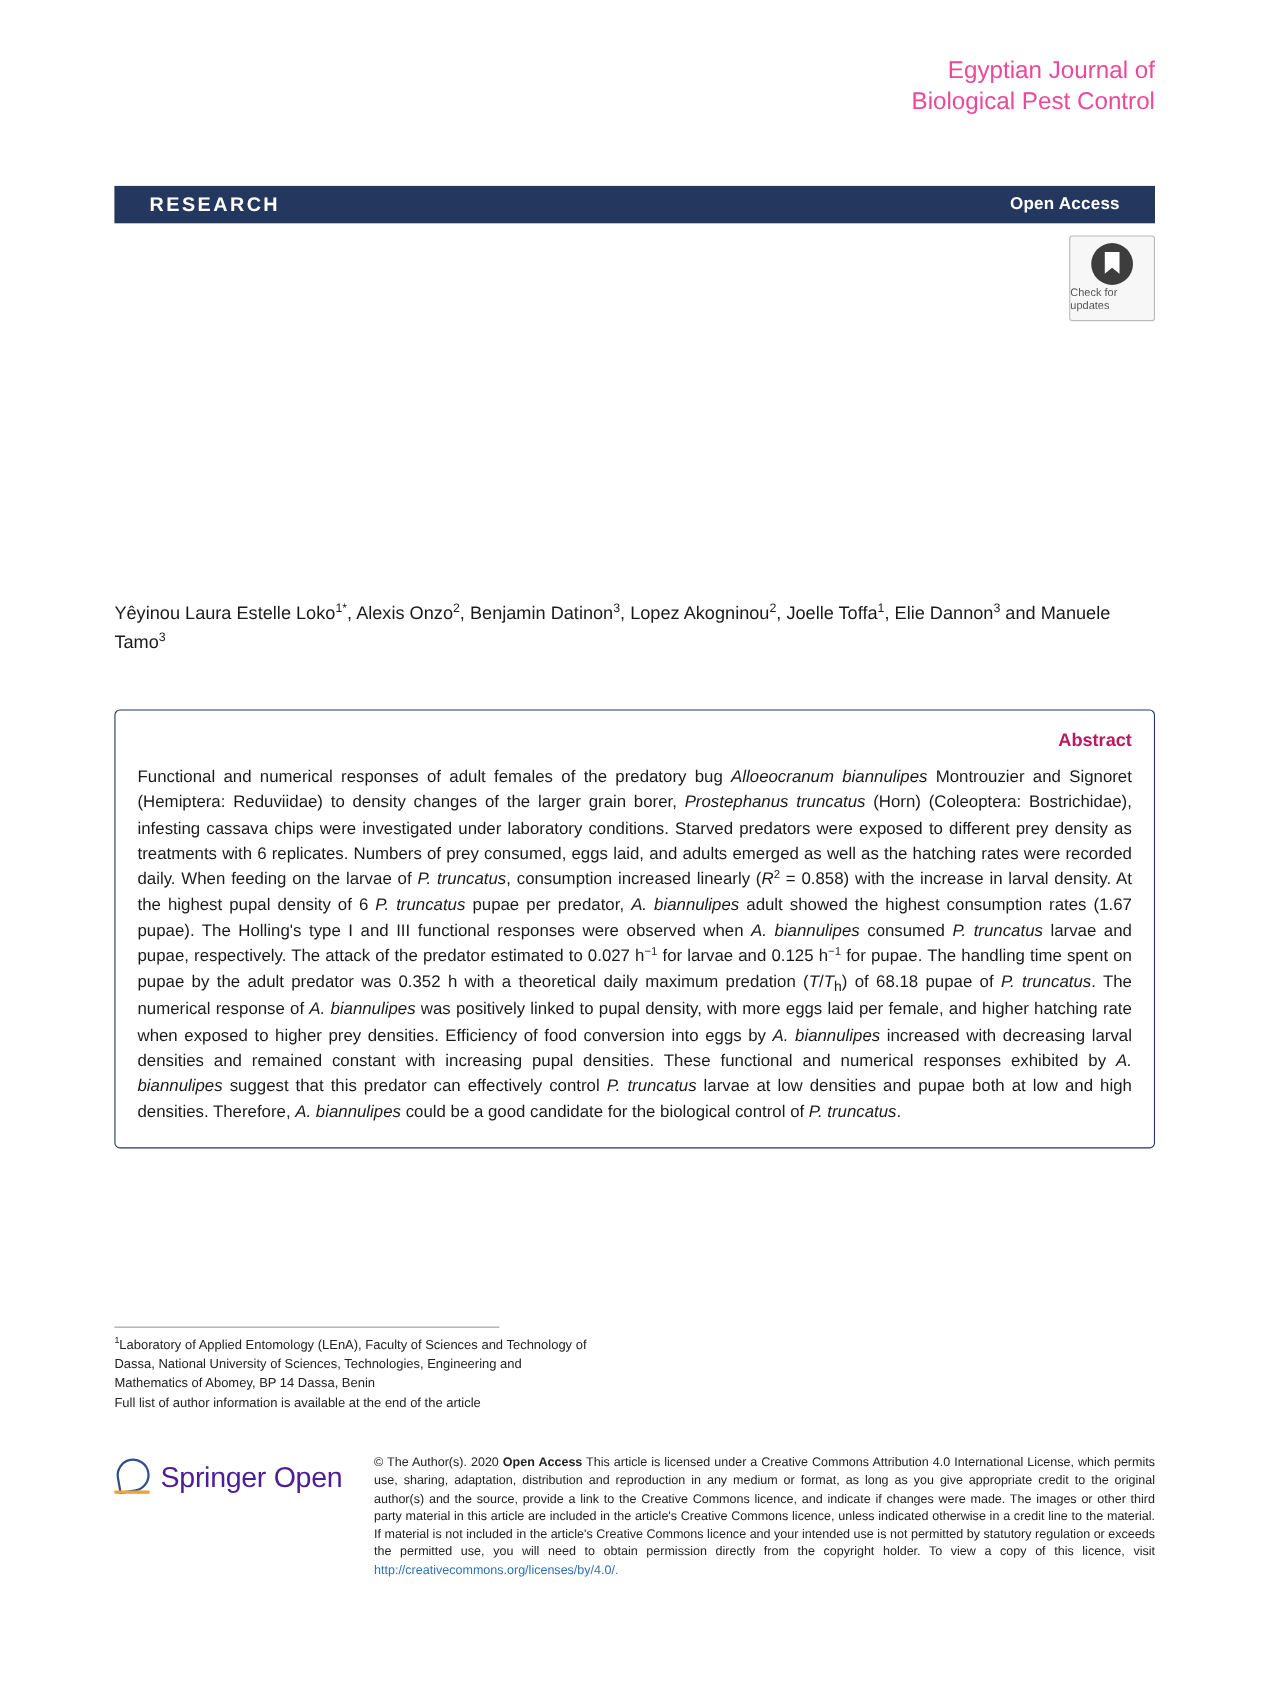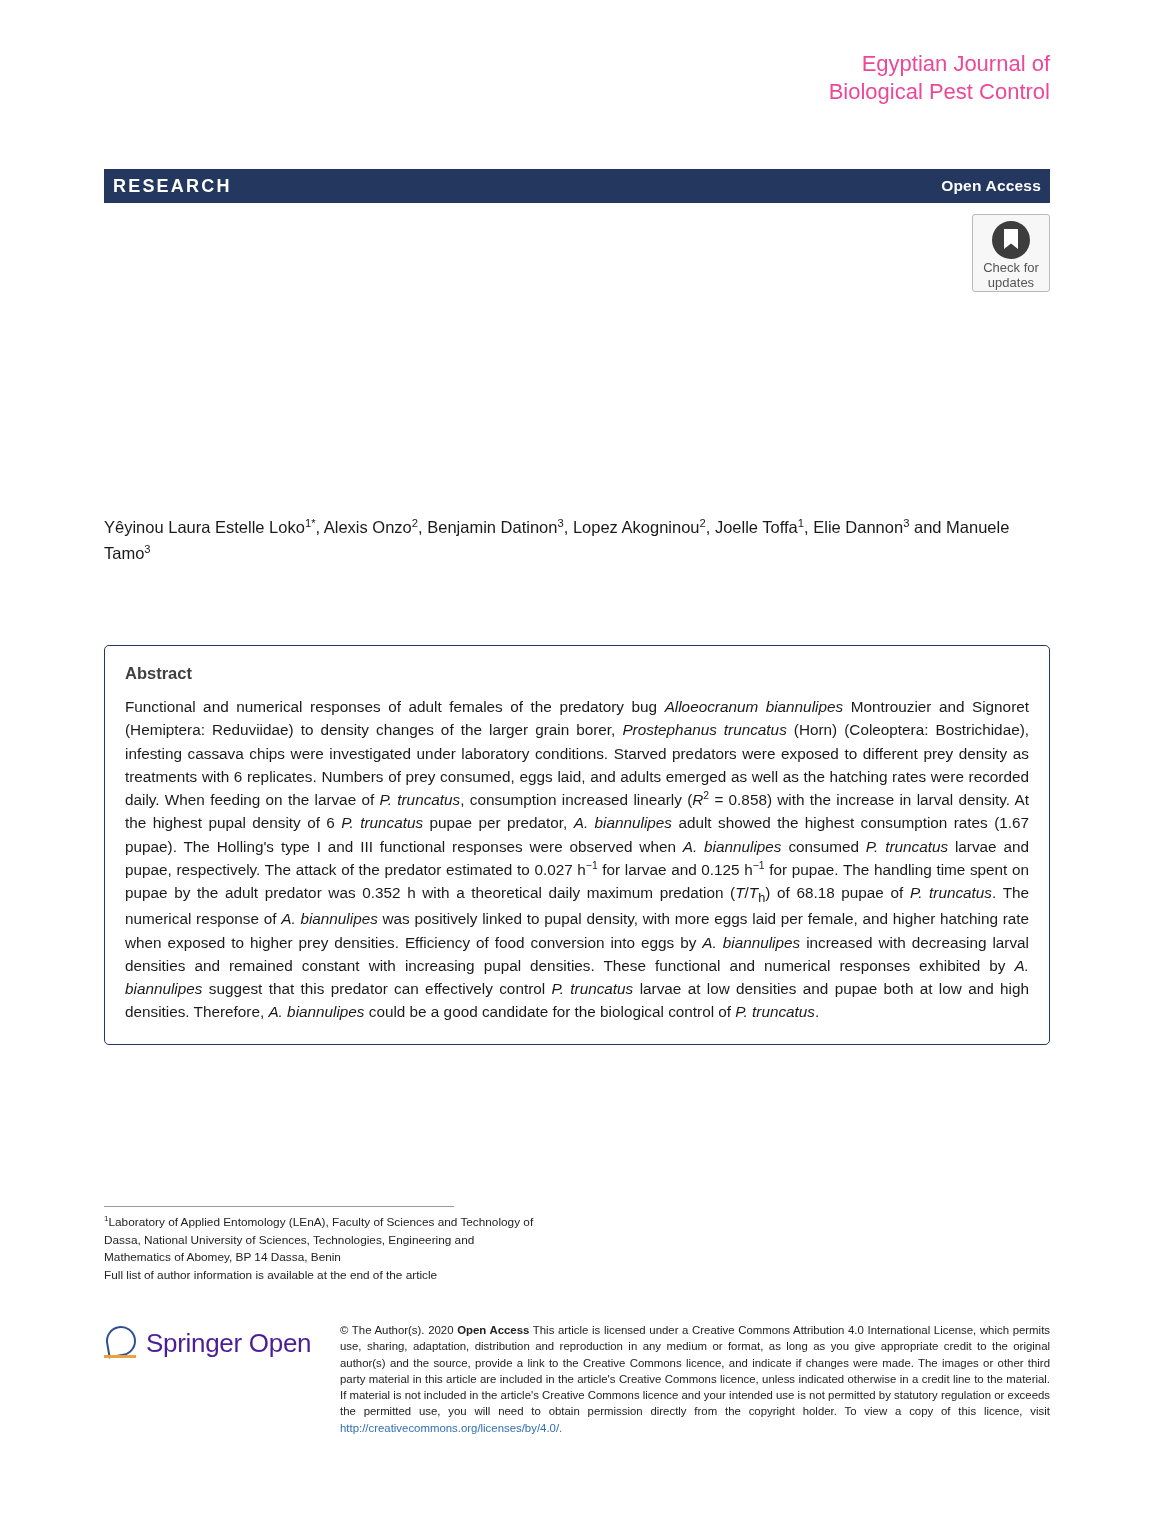--- a/index.html
+++ b/index.html
@@ -61,21 +61,21 @@
     position: absolute;
     top: 169px;
     left: 104px;
     width: 946px;
     height: 34px;
     background: #1f3864;
     background: #24375f;
     display: flex;
     align-items: center;
     justify-content: space-between;
-    padding: 0 9px;
+    padding: 0 32px;
     box-sizing: border-box;
     text-align: right;
   }
   .bar .research {
     color: #ffffff;
     font-size: 18px;
     font-weight: bold;
     letter-spacing: 2.2px;
   }
   .bar .openaccess {
@@ -102,22 +102,21 @@
   .checkmark {
     position: absolute;
     top: 214px;
     right: 104px;
     width: 78px;
     height: 78px;
     border: 1px solid #b9b9b9;
     border-radius: 3px;
     background: #f7f7f7;
     box-sizing: border-box;
-    text-align: center;
-    font-size: 13px;
+    font-size: 10px;
     color: #555555;
     line-height: 1.15;
     padding-top: 46px;
     box-sizing: border-box;
   }
   .checkmark .circ {
     position: absolute;
     top: 6px;
     left: 50%;
     margin-left: -19px;
@@ -133,21 +132,21 @@
     top: 8px;
     width: 14px;
     height: 20px;
     background: #ffffff;
     clip-path: polygon(0 0, 100% 0, 100% 100%, 50% 72%, 0 100%);
   }
 
   
   .authors {
     position: absolute;
-    top: 514px;
+    top: 545px;
     left: 104px;
     width: 945px;
     font-size: 16.5px;
     line-height: 1.6;
     color: #1a1a1a;
   }
   sup { font-size: 0.68em; vertical-align: super; line-height: 0; }
 
   
   .abstract {
@@ -157,21 +156,22 @@
     width: 946px;
     border: 1.4px solid #24375f;
     border-radius: 5px;
     box-sizing: border-box;
     padding: 18px 20px 20px 20px;
   }
   .abstract h2 {
     margin: 0 0 12px 0;
     font-size: 16.5px;
     font-weight: bold;
-    color: #404040;
+    color: #be185d;
+    text-align: right;
   }
   .abstract p {
     margin: 0;
     font-size: 15.3px;
     line-height: 1.52;
     text-align: justify;
     color: #1a1a1a;
   }
   .abstract .kw {
     margin-top: 15px;

